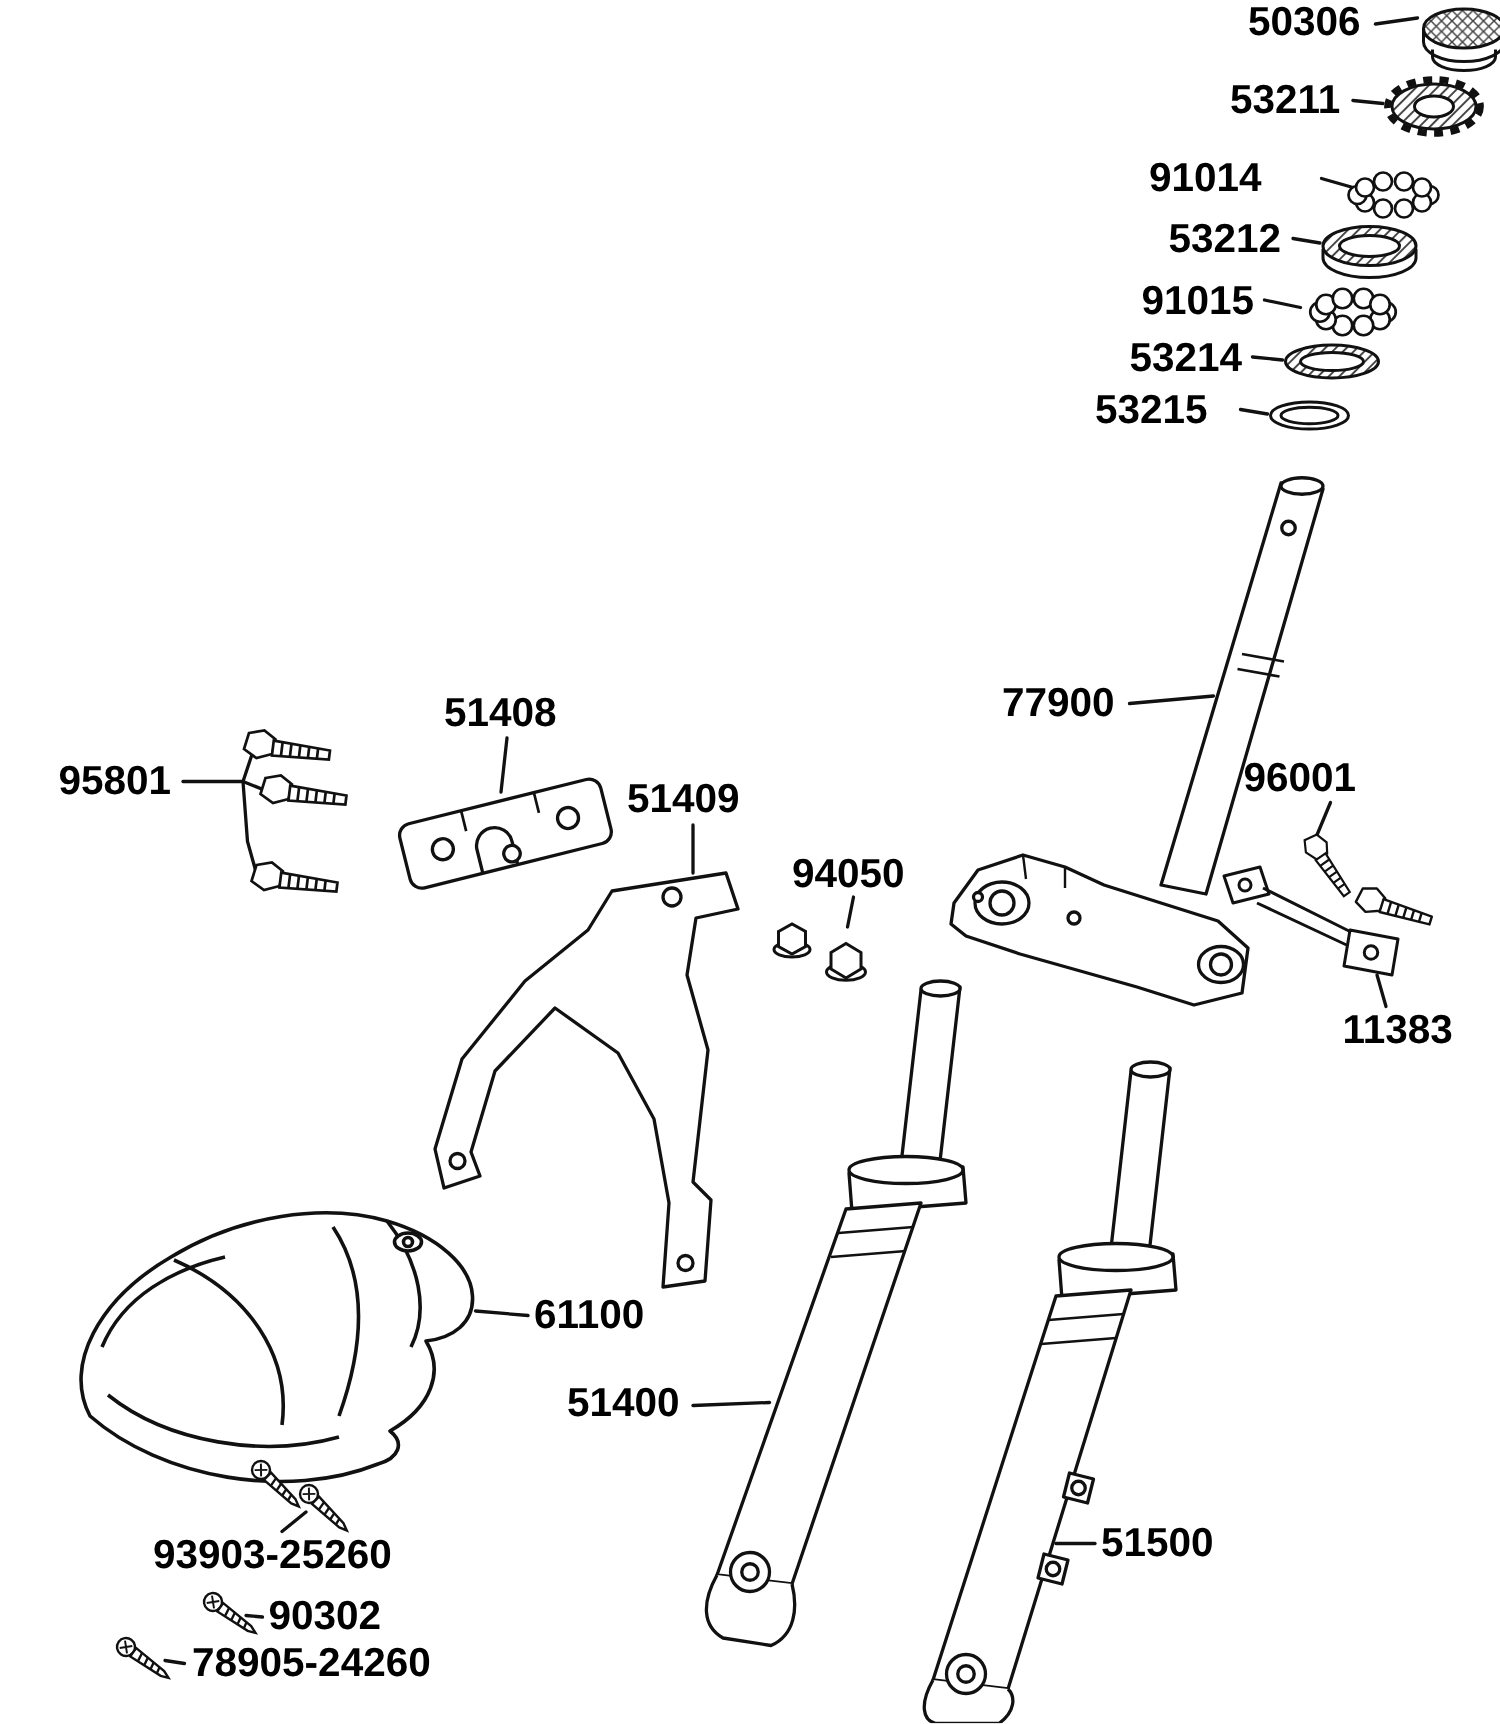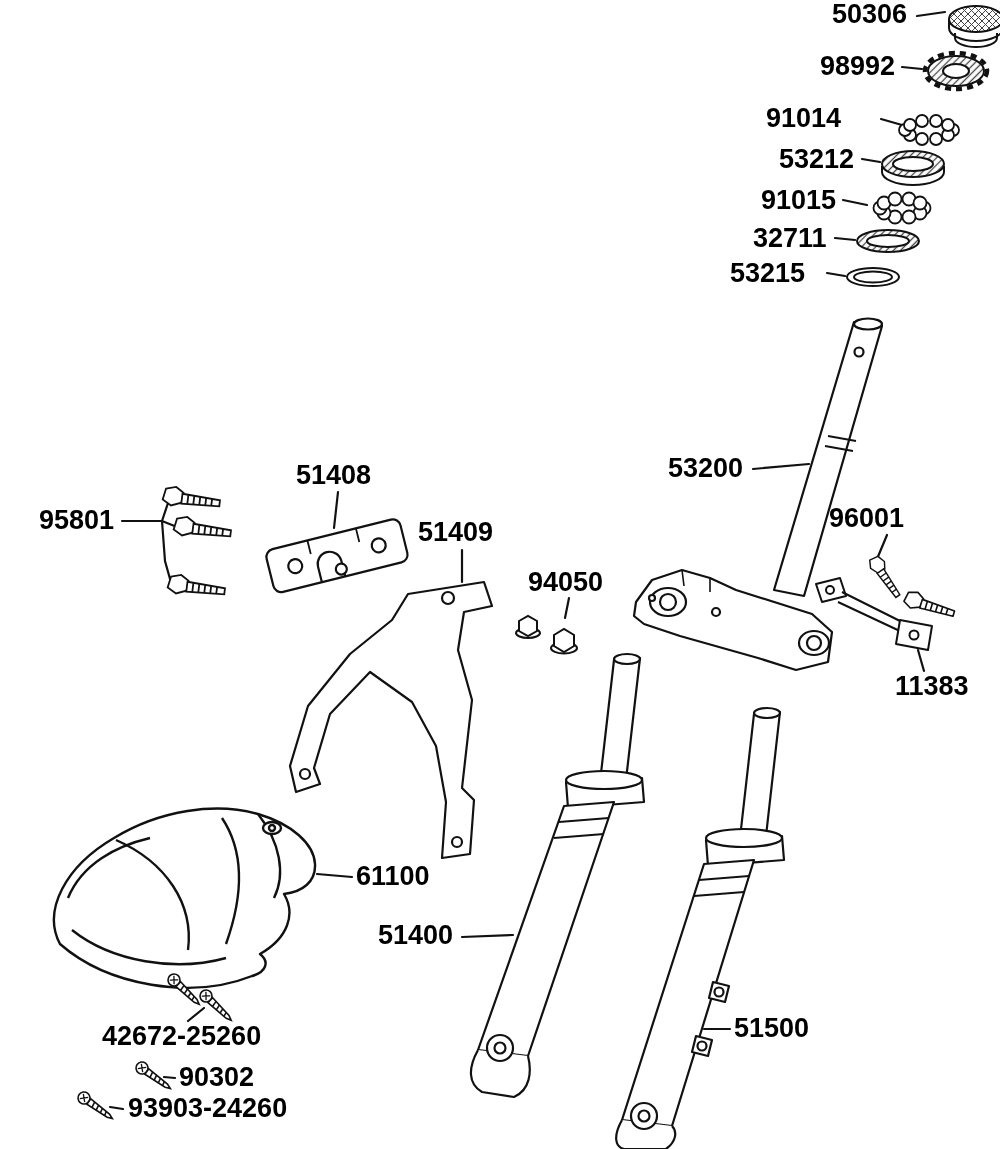--- a/index.html
+++ b/index.html
@@ -233,33 +233,33 @@
   </g>
   <g>
     <use href="#tapscrew" transform="translate(126,1068) rotate(36)"></use>
   </g>
   <g>
     <use href="#tapscrew" transform="translate(68,1098) rotate(36)"></use>
   </g>
 </svg>
 
   <div class="part-label" style="left:816px;top:1px">50306</div>
-  <div class="part-label" style="left:804px;top:53px">98992</div>
+  <div class="part-label" style="left:804px;top:53px">53211</div>
   <div class="part-label" style="left:750px;top:105px">91014</div>
   <div class="part-label" style="left:763px;top:146px">53212</div>
   <div class="part-label" style="left:745px;top:187px">91015</div>
-  <div class="part-label" style="left:737px;top:225px">32711</div>
+  <div class="part-label" style="left:737px;top:225px">53214</div>
   <div class="part-label" style="left:714px;top:260px">53215</div>
-  <div class="part-label" style="left:652px;top:455px">53200</div>
+  <div class="part-label" style="left:652px;top:455px">77900</div>
   <div class="part-label" style="left:813px;top:505px">96001</div>
   <div class="part-label" style="left:879px;top:673px">11383</div>
   <div class="part-label" style="left:23px;top:507px">95801</div>
   <div class="part-label" style="left:280px;top:462px">51408</div>
   <div class="part-label" style="left:402px;top:519px">51409</div>
   <div class="part-label" style="left:512px;top:569px">94050</div>
   <div class="part-label" style="left:340px;top:863px">61100</div>
   <div class="part-label" style="left:362px;top:922px">51400</div>
   <div class="part-label" style="left:718px;top:1015px">51500</div>
-  <div class="part-label" style="left:86px;top:1023px">42672-25260</div>
+  <div class="part-label" style="left:86px;top:1023px">93903-25260</div>
   <div class="part-label" style="left:163px;top:1064px">90302</div>
-  <div class="part-label" style="left:112px;top:1095px">93903-24260</div>
+  <div class="part-label" style="left:112px;top:1095px">78905-24260</div>
 
 </div>
 
 </body></html>

